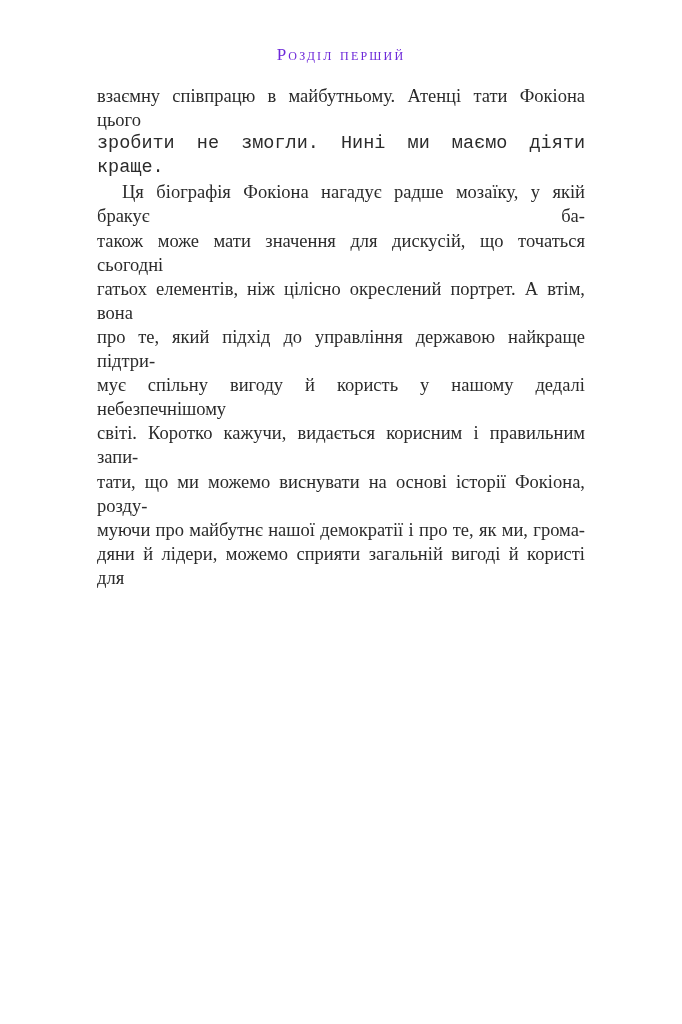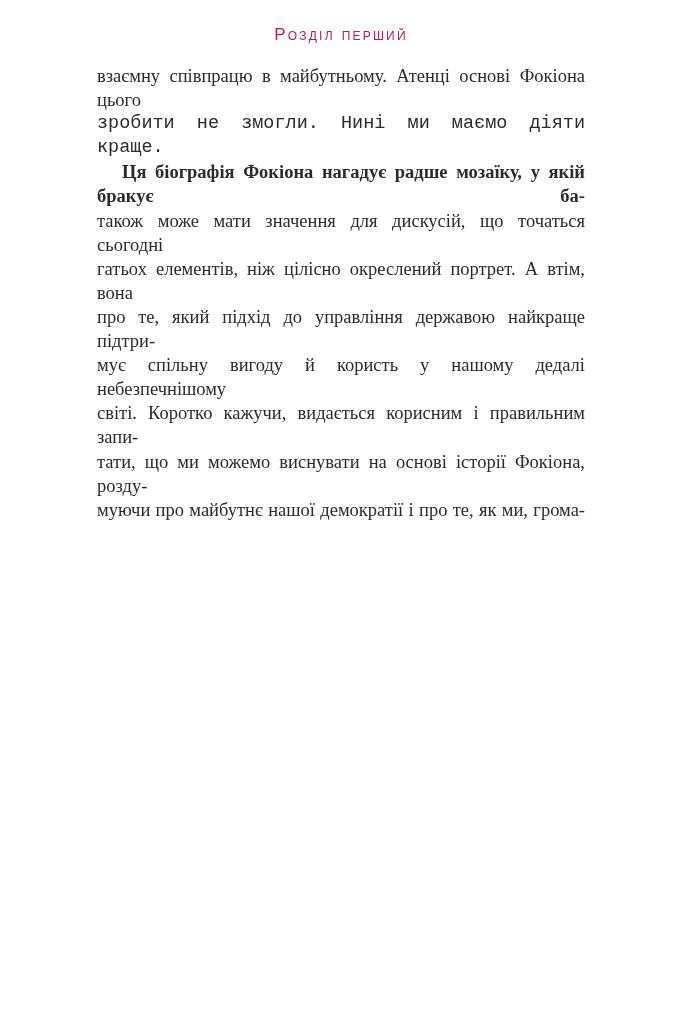--- a/index.html
+++ b/index.html
@@ -8,61 +8,61 @@
     background: #ffffff;
   }
   .page {
     position: relative;
     width: 682px;
     height: 1024px;
     background: #ffffff;
     overflow: hidden;
   }
   .running-head {
-    margin-top: 26px;
+    margin-top: 46px;
     text-align: center;
-    font-family: Liberation Sans, sans-serif;
+    font-family: Liberation Serif, serif;
     font-variant: small-caps;
     font-size: 17px;
     line-height: 17px;
     letter-spacing: 2.2px;
-    color: #be185d;
+    color: #6d28d9;
   }
   .text-block {
     width: 488px;
     margin: 21px auto 0 auto;
     font-family: "Liberation Serif", serif;
     font-size: 18.5px;
     line-height: 24.1px;
     color: #2b2b2b;
   }
   .line {
     text-align: justify;
     text-align-last: justify;
     white-space: normal;
   }
   .line.para-end {
     text-align-last: left;
     font-family: Liberation Mono, monospace;
   }
   .line.indented {
     text-indent: 25px;
-    font-weight: bold;
   }
 </style>
 </head>
 <body>
 
 <div class="page">
   <div class="running-head">Розділ перший</div>
   <div class="text-block">
-      <div class="line">взаємну співпрацю в майбутньому. Атенці основі Фокіона цього</div>
+      <div class="line">взаємну співпрацю в майбутньому. Атенці тати Фокіона цього</div>
       <div class="line para-end">зробити не змогли. Нині ми маємо діяти краще.</div>
       <div class="line indented">Ця біографія Фокіона нагадує радше мозаїку, у якій бракує ба-</div>
       <div class="line">також може мати значення для дискусій, що точаться сьогодні</div>
       <div class="line">гатьох елементів, ніж цілісно окреслений портрет. А втім, вона</div>
       <div class="line">про те, який підхід до управління державою найкраще підтри-</div>
       <div class="line">мує спільну вигоду й користь у нашому дедалі небезпечнішому</div>
       <div class="line">світі. Коротко кажучи, видається корисним і правильним запи-</div>
       <div class="line">тати, що ми можемо виснувати на основі історії Фокіона, розду-</div>
       <div class="line">муючи про майбутнє нашої демократії і про те, як ми, грома-</div>
+      <div class="line">дяни й лідери, можемо сприяти загальній вигоді й користі для</div>
     </div>
 </div>
 
 </body></html>

